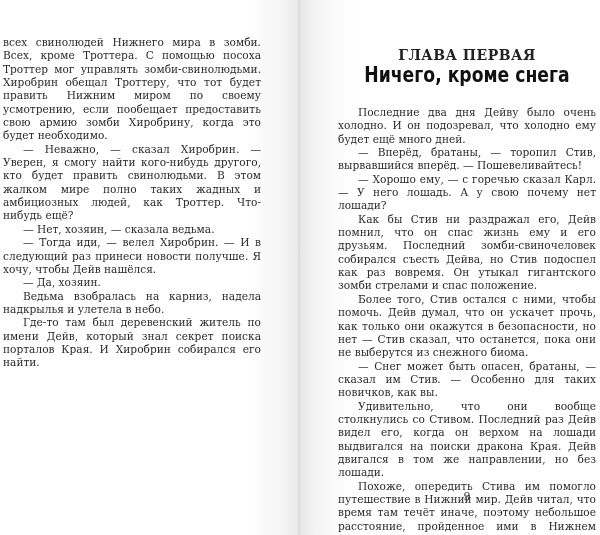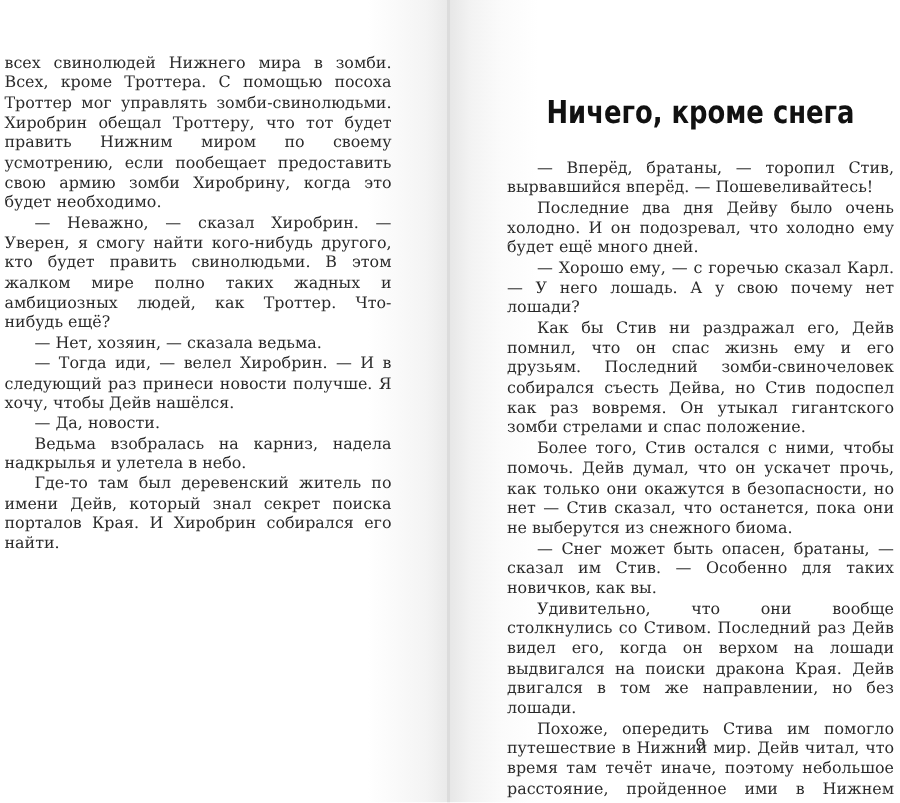--- a/index.html
+++ b/index.html
@@ -27,34 +27,35 @@
 </head>
 <body>
 
 <div class="spread">
   <div class="page page-left">
     <div class="text left-text">
       <p class="para noindent">всех свинолюдей Нижнего мира в зомби. Всех, кроме Троттера. С помощью посоха Троттер мог управлять зомби-свинолюдьми. Хиробрин обещал Троттеру, что тот будет править Нижним миром по своему усмотрению, если пообещает предоставить свою армию зомби Хиробрину, когда это будет необходимо.</p>
       <p class="para">— Неважно, — сказал Хиробрин. — Уверен, я смогу найти кого-нибудь другого, кто будет править свинолюдьми. В этом жалком мире полно таких жадных и амбициозных людей, как Троттер. Что-нибудь ещё?</p>
       <p class="para">— Нет, хозяин, — сказала ведьма.</p>
       <p class="para">— Тогда иди, — велел Хиробрин. — И в следующий раз принеси новости получше. Я хочу, чтобы Дейв нашёлся.</p>
-      <p class="para">— Да, новости.</p>
+      <p class="para">— Да, хозяин.</p>
       <p class="para">Ведьма взобралась на карниз, надела надкрылья и улетела в небо.</p>
       <p class="para">Где-то там был деревенский житель по имени Дейв, который знал секрет поиска порталов Края. И Хиробрин собирался его найти.</p>
     </div>
   </div>
 
   <div class="page page-right"></div>
   <div class="spine"></div>
 
+  <div class="chapter-label">ГЛАВА ПЕРВАЯ</div>
   <div class="chapter-title">Ничего, кроме снега</div>
 
   <div class="text right-text">
+    <p class="para">Последние два дня Дейву было очень холодно. И он подозревал, что холодно ему будет ещё много дней.</p>
     <p class="para">— Вперёд, братаны, — торопил Стив, вырвавшийся вперёд. — Пошевеливайтесь!</p>
-    <p class="para">Последние два дня Дейву было очень холодно. И он подозревал, что холодно ему будет ещё много дней.</p>
     <p class="para">— Хорошо ему, — с горечью сказал Карл. — У него лошадь. А у свою почему нет лошади?</p>
     <p class="para">Как бы Стив ни раздражал его, Дейв помнил, что он спас жизнь ему и его друзьям. Последний зомби-свиночеловек собирался съесть Дейва, но Стив подоспел как раз вовремя. Он утыкал гигантского зомби стрелами и спас положение.</p>
     <p class="para">Более того, Стив остался с ними, чтобы помочь. Дейв думал, что он ускачет прочь, как только они окажутся в безопасности, но нет — Стив сказал, что останется, пока они не выберутся из снежного биома.</p>
     <p class="para">— Снег может быть опасен, братаны, — сказал им Стив. — Особенно для таких новичков, как вы.</p>
     <p class="para">Удивительно, что они вообще столкнулись со Стивом. Последний раз Дейв видел его, когда он верхом на лошади выдвигался на поиски дракона Края. Дейв двигался в том же направлении, но без лошади.</p>
     <p class="para">Похоже, опередить Стива им помогло путешествие в Нижний мир. Дейв читал, что время там течёт иначе, поэтому небольшое расстояние, пройденное ими в Нижнем мире, равнялось многим километрам в мире реальном. Во всяком случае, такова была теория Дейва.</p>
   </div>
 
   <div class="page-number">9</div>
 </div>

